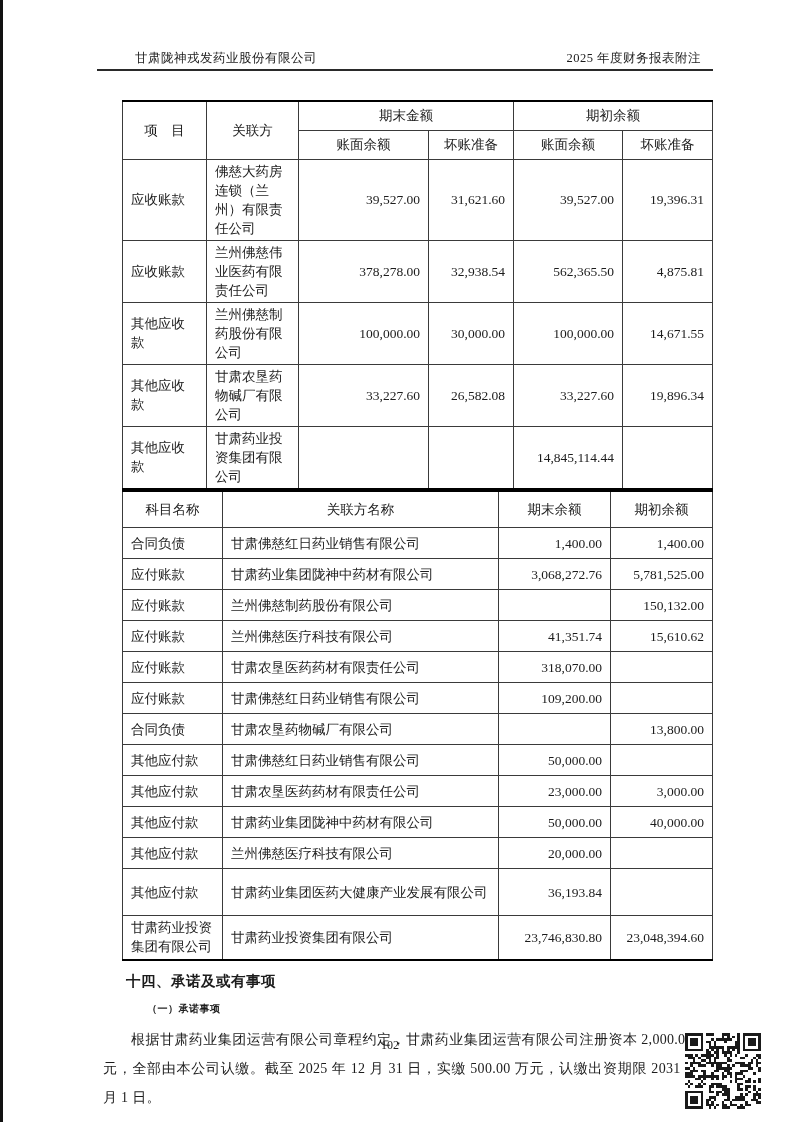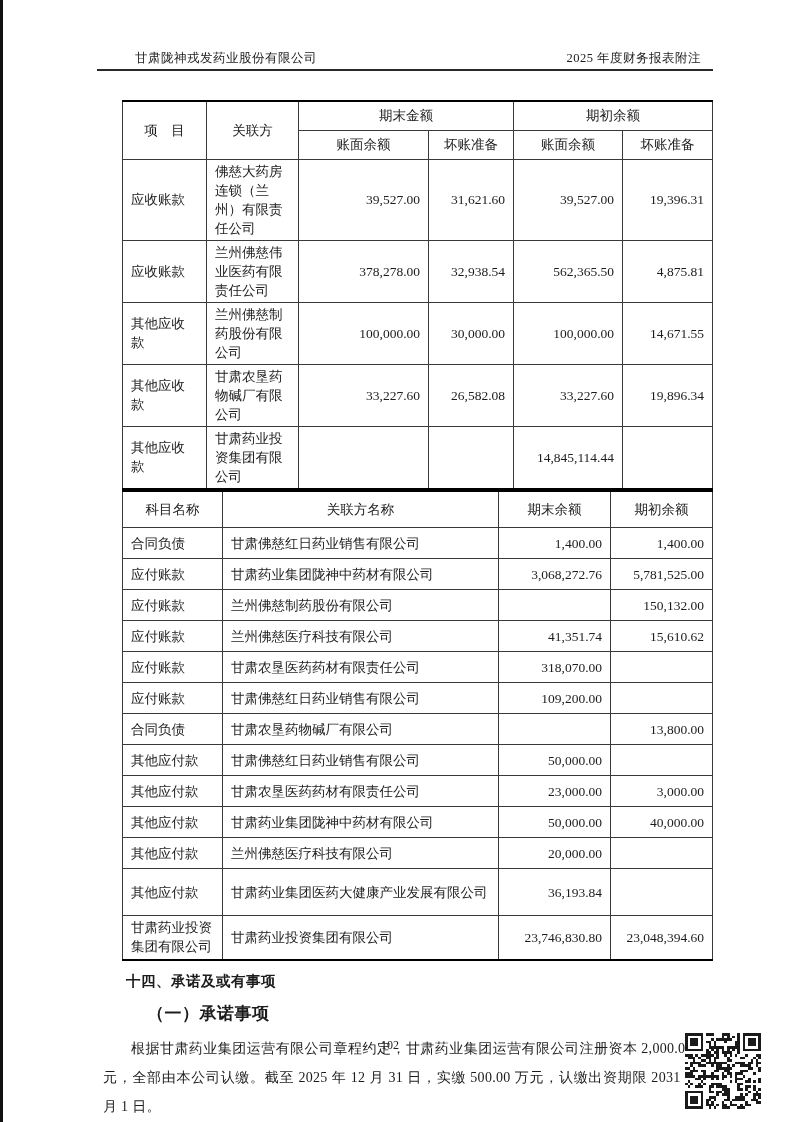--- a/index.html
+++ b/index.html
@@ -32,21 +32,21 @@
   .t1 tr { page-break-inside:avoid; }
   td.txt { text-align:left; }
   td.num { text-align:right; font-variant-numeric:tabular-nums; }
   .t1 thead tr { height:29px; }
   .t2 thead tr { height:37px; }
   .t2 tbody tr { height:31px; }
 
   .sec-label { margin:5px 0 5px 56px; font-size:14px; }
 
   .h14 { margin:11px 0 0 29px; font-size:14.5px; font-weight:700; letter-spacing:0.5px; }
-  .h14-1 { margin:11px 0 0 50px; font-size:17px; font-weight:700; letter-spacing:0.5px; }
+  .h14-1 { margin:11px 0 0 50px; font-size:10px; font-weight:700; letter-spacing:0.5px; }
   .para { margin:9px 2px 0 6px; font-size:14px; line-height:29px;
           text-align:justify; text-indent:2em; letter-spacing:0.3px; }
 
   .page-number { position:absolute; top:1038px; left:0; width:780px;
                  text-align:center; font-size:12px; }
   .qr { position:absolute; left:685px; top:1033px; width:76px; height:76px; }
 </style>
 </head>
 <body>
 

